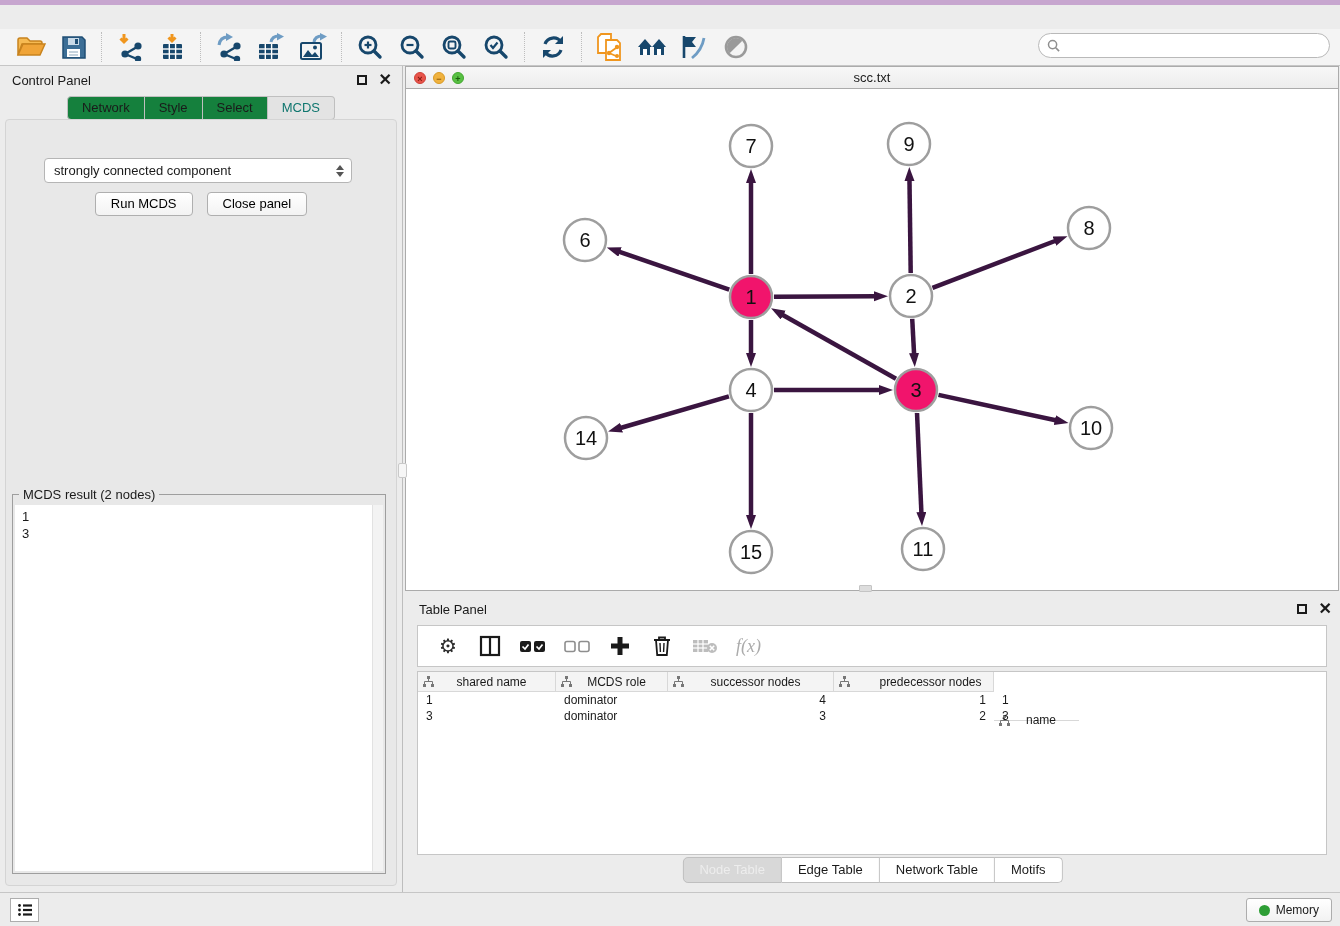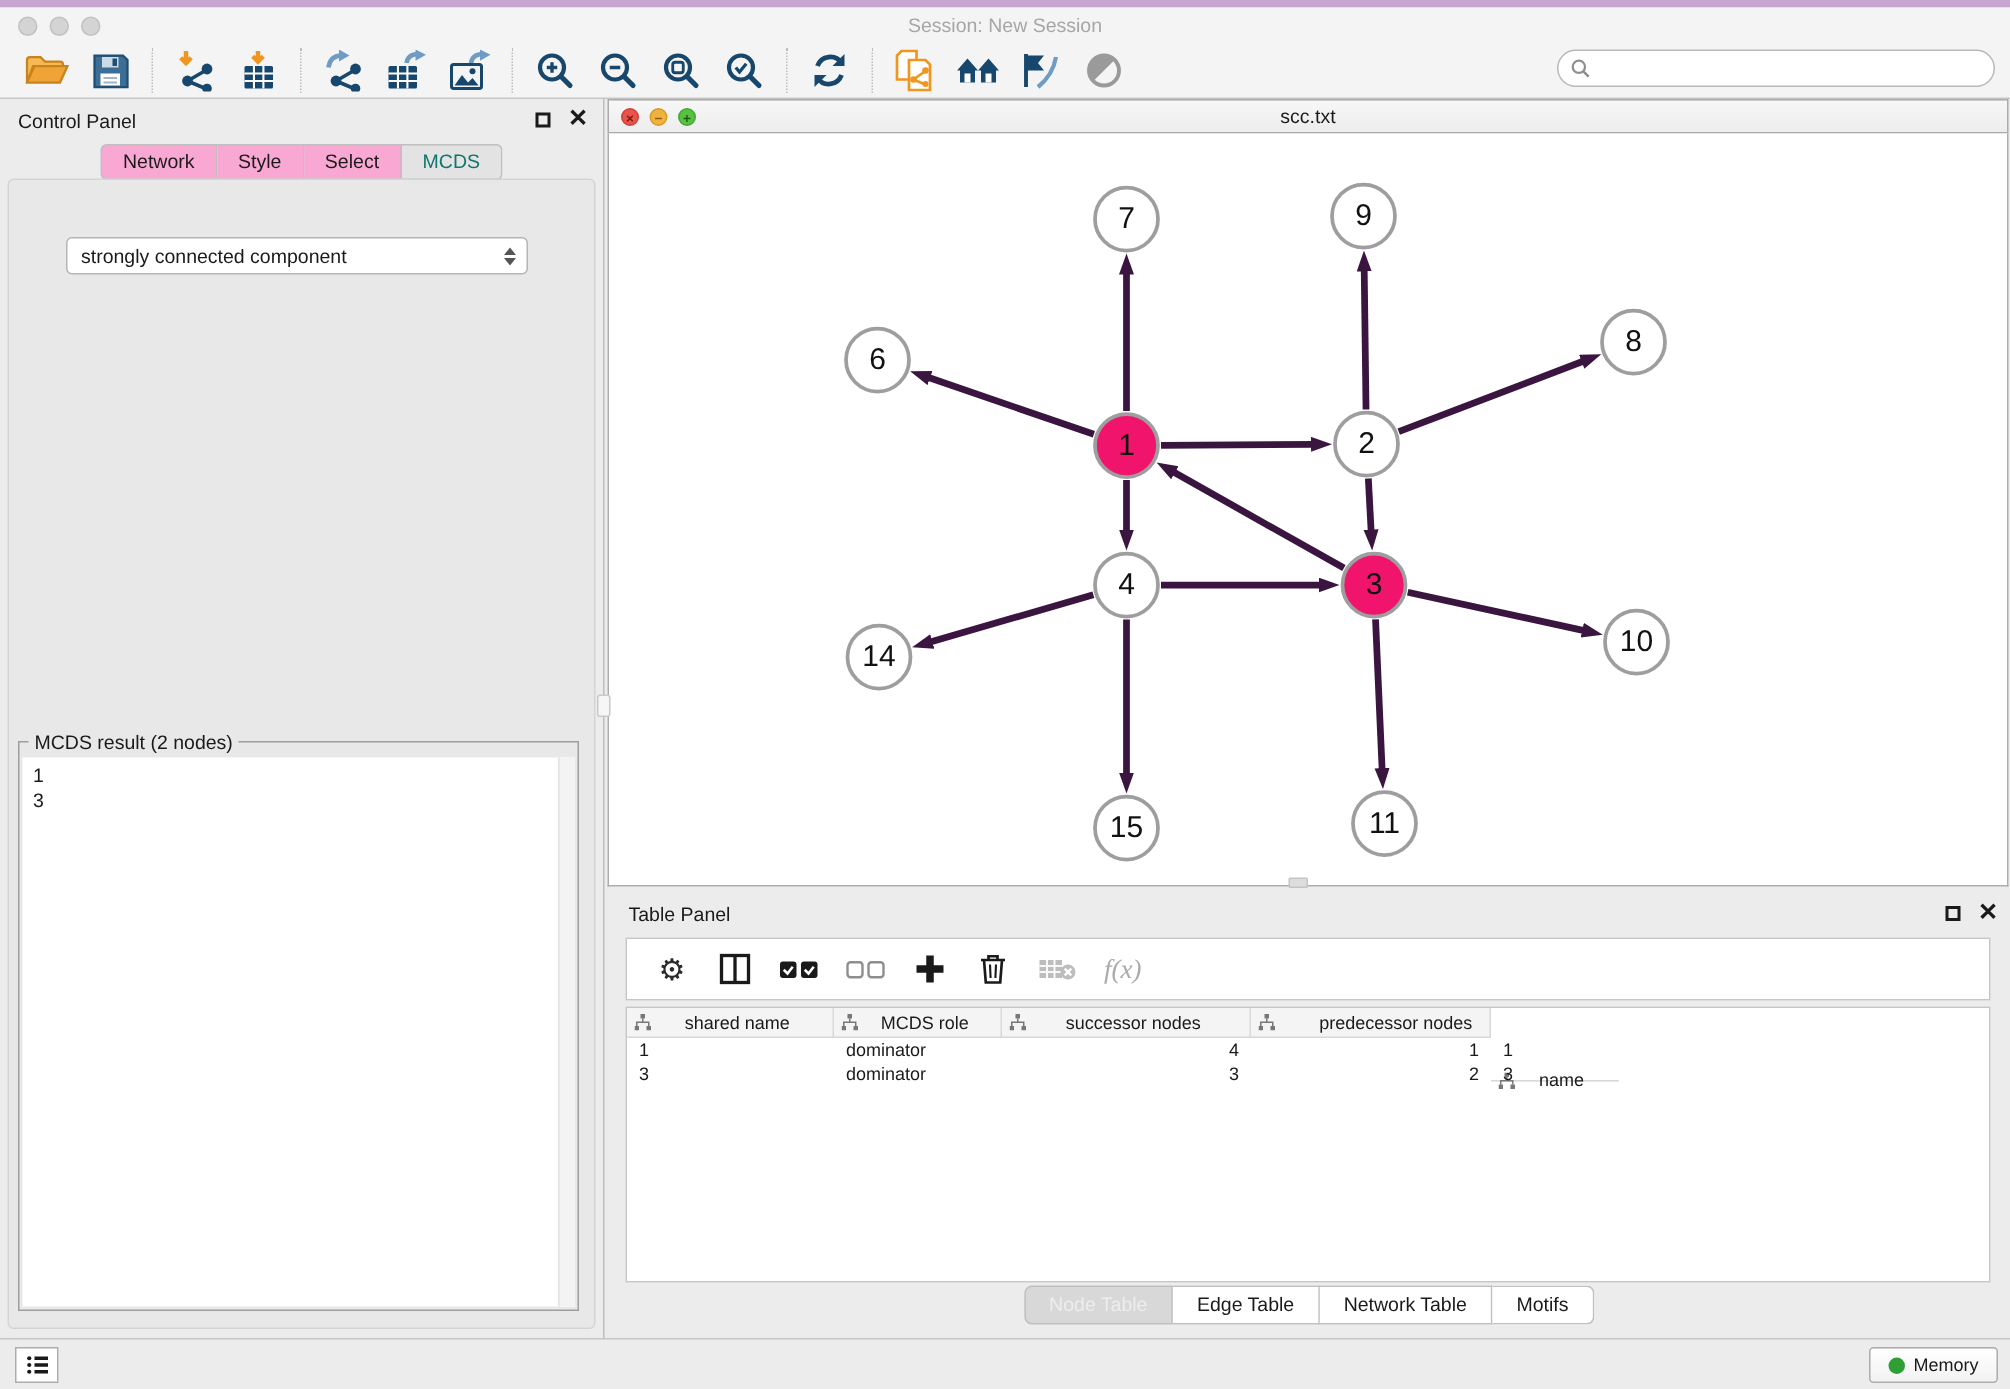--- a/index.html
+++ b/index.html
@@ -22,21 +22,21 @@
   .search-wrap { position:absolute; right:10px; top:4px; width:292px; height:25px; background:#fff;
     border:1px solid #B9B9B9; border-radius:13px; display:flex; align-items:center; padding-left:8px; }
   .search-wrap input { border:none; outline:none; flex:1; font-size:12px; background:transparent; font-family:"Liberation Sans",sans-serif;}
   
   .control-panel { position:absolute; left:0; top:66px; width:402px; height:826px; background:#ECECEC; }
   .panel-header { position:absolute; top:4px; left:12px; right:10px; height:20px; display:flex; align-items:center; font-size:13px; }
   .panel-header .spacer { flex:1; }
   .float-icon { width:10px; height:10px; border:2px solid #1a1a1a; margin-right:12px; }
   .close-x { font-size:16px; font-weight:900; line-height:10px; }
   .cp-tabs { position:absolute; top:30px; left:0; right:0; display:flex; justify-content:center; }
-  .cp-tab { font-size:13px; padding:3px 14px 4px; background:#f9a8d4; border:1px solid #BFBFBF; border-left:none; }
+  .cp-tab { font-size:13px; padding:3px 14px 4px; background:#15803d; border:1px solid #BFBFBF; border-left:none; }
   .cp-tab:first-child { border-left:1px solid #BFBFBF; border-radius:4px 0 0 4px; }
   .cp-tab:last-child { border-radius:0 4px 4px 0; }
   .cp-tab.selected { background:#E3E3E3; color:#0f766e; }
   .cp-content { position:absolute; left:5px; right:5px; top:53px; bottom:6px; background:#E8E8E8;
     border:1px solid #D4D4D4; border-radius:4px; }
   .opt-label { position:absolute; top:70px; left:0; right:0; text-align:center; font-size:13px; }
   .dropdown { position:absolute; top:92px; left:44px; width:308px; height:25px; background:#fff;
     border:1px solid #B5B5B5; border-radius:4px; display:flex; align-items:center; font-size:13px; padding-left:9px; }
   .dd-stepper { margin-left:auto; margin-right:7px; display:flex; flex-direction:column; gap:2px; }
   .dd-stepper i { width:0; height:0; border-left:4px solid transparent; border-right:4px solid transparent; display:block;}
@@ -95,28 +95,20 @@
   .sb-memory { position:absolute; right:8px; top:5px; height:24px; background:linear-gradient(#FFF,#F2F2F2);
     border:1px solid #ADADAD; border-radius:3px; display:flex; align-items:center; gap:6px; padding:0 12px; font-size:12px; }
   .mem-dot { width:11px; height:11px; border-radius:50%; background:#2E9E35; }
 </style>
 </head>
 <body>
 
 <div class="window">
 
   <div class="accent-strip"></div>
-  <div class="titlebar">
-    <div class="traffic">
-      <span class="tl-dot"></span>
-      <span class="tl-dot"></span>
-      <span class="tl-dot"></span>
-    </div>
-    <div class="win-title">Session: New Session</div>
-  </div>
 
   <div class="toolbar">
     <span class="tb-btn">
       <svg width="30" height="26" viewBox="0 0 30 26">
         <path d="M2 21 V6 q0-2 2-2 h7 l3 3 h10 q2 0 2 2 v1 H6 Z" fill="#F6BA52" stroke="#C8831E" stroke-width="1.5"></path>
         <path d="M2 21 L7 10 h22 l-5 11 Z" fill="#F0A437" stroke="#C8831E" stroke-width="1.5"></path>
       </svg>
     </span>
     <span class="tb-btn">
       <svg width="27" height="27" viewBox="0 0 27 27">
@@ -275,20 +267,24 @@
         <div class="cp-tab">Select</div>
         <div class="cp-tab selected">MCDS</div>
       </div>
     <div class="cp-content"></div>
     <div class="dropdown">
       <span>strongly connected component</span>
       <span class="dd-stepper">
           <i class="dd-up"></i>
           <i class="dd-down"></i>
         </span>
+    </div>
+    <div class="cp-btn-row">
+      <button class="btn">Run MCDS</button>
+      <button class="btn">Close panel</button>
     </div>
     <div class="result-fieldset">
       <span class="result-legend">MCDS result (2 nodes)</span>
       <div class="result-area" id="result-area">
           <div>1</div>
           <div>3</div>
         </div>
       <div class="result-scroll"></div>
     </div>
   </div>

